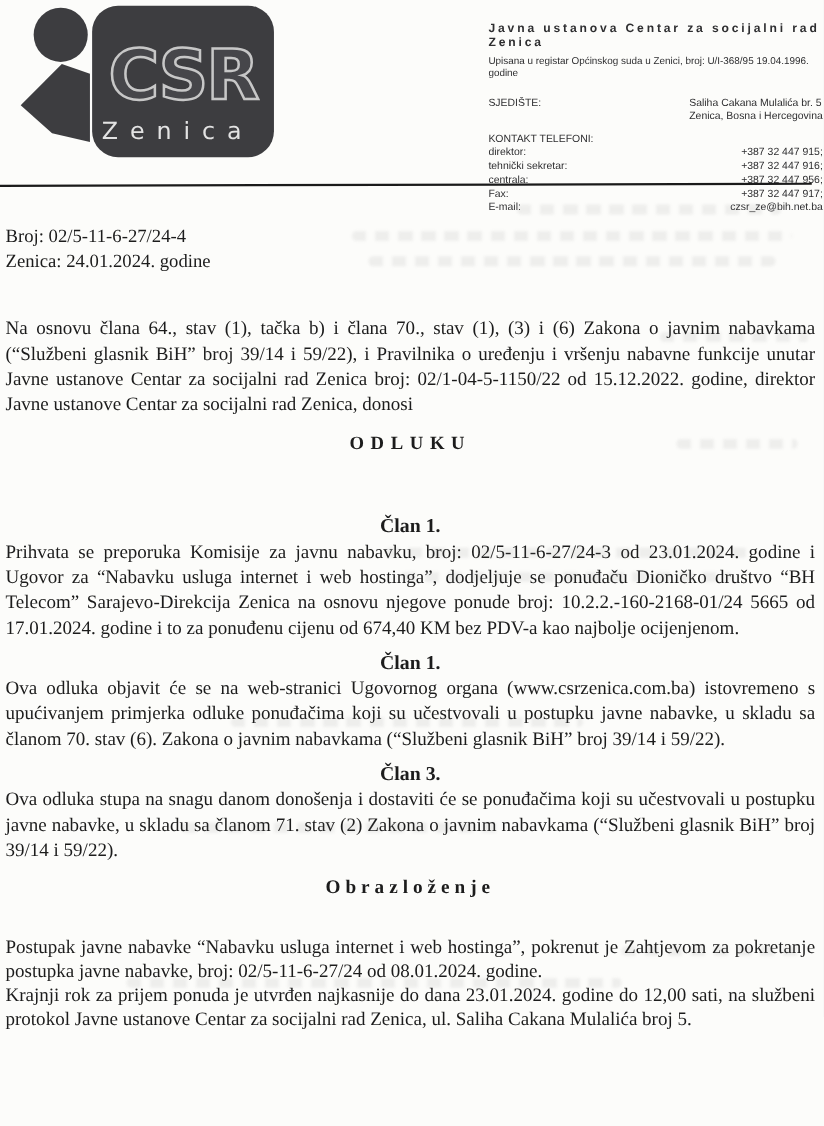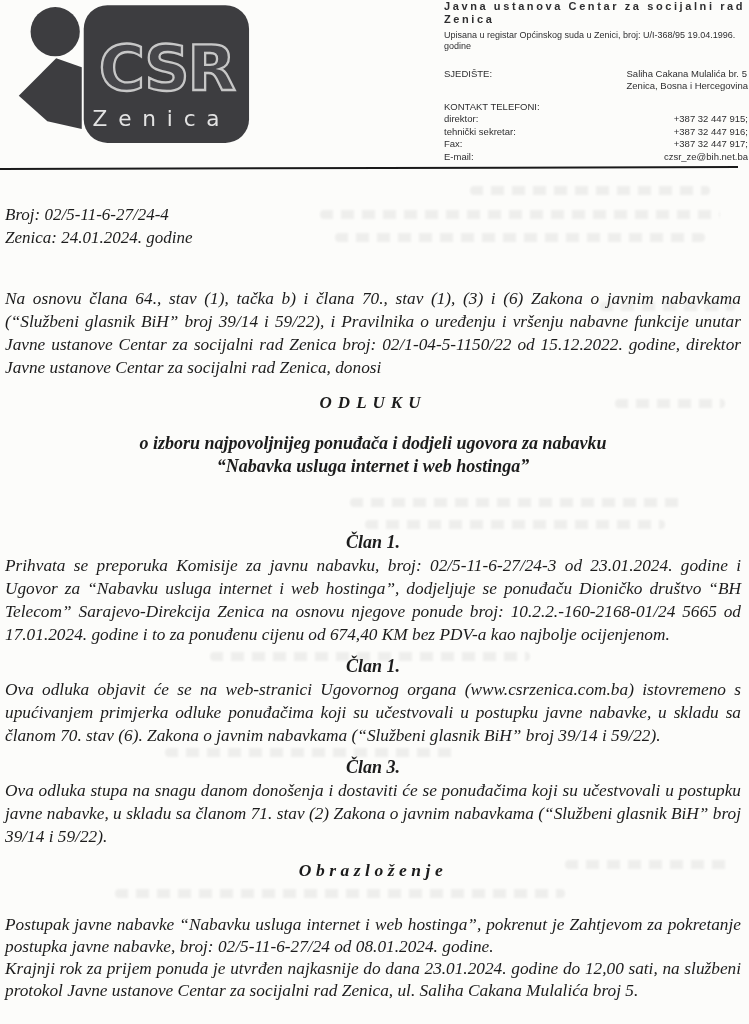--- a/index.html
+++ b/index.html
@@ -10,36 +10,36 @@
     background:#fcfcfa;
     overflow:hidden;
     font-family:"Liberation Serif", serif;
     color:#1c1c1c;
   }
 
   
   .letterhead{position:absolute;top:0;left:0;right:0;height:167px;}
   .logo{position:absolute;top:2px;left:6px;}
   .org{
-    position:absolute;top:0;left:444px;right:1px;
+    position:absolute;top:20px;left:444px;right:1px;
     font-family:"Liberation Sans", sans-serif;color:#2e2e30;
   }
   .org-title{font-size:11px;font-weight:bold;letter-spacing:2.6px;line-height:13px;}
   .org-registry{font-size:9px;margin-top:4px;line-height:11px;}
   .seat-row{display:flex;justify-content:space-between;font-size:9.5px;margin-top:16px;line-height:12px;}
   .seat-addr{text-align:left;}
   .contacts-label{font-size:9.5px;margin-top:9px;line-height:12px;}
   .contact-row{display:flex;justify-content:space-between;font-size:9.5px;line-height:12.6px;}
   .divider{
     position:absolute;top:167px;left:0;width:738px;height:2px;
     background:#1a1a1a;transform:rotate(-0.15deg);
   }
 
   
-  .doc{position:absolute;top:169px;left:5px;right:8px;font-style:italic;}
+  .doc{position:absolute;top:169px;left:5px;right:8px;}
   .ref-block{margin-top:34px;font-size:17px;line-height:23px;}
   .preamble{margin-top:38px;font-size:17.3px;line-height:23px;text-align:justify;}
   .decision-title{
     margin-top:12px;text-align:center;font-weight:bold;
     font-size:17px;letter-spacing:6px;line-height:23px;
   }
   .decision-subtitle{margin-top:18px;text-align:center;font-weight:bold;font-size:18px;line-height:23px;}
   .article-heading{text-align:center;font-weight:bold;font-size:18px;line-height:23px;}
   .article-heading.first{margin-top:53px;}
   .article-heading.next{margin-top:9px;}
@@ -90,20 +90,24 @@
 
       <div class="contact-row">
         <span>direktor:</span>
         <span>+387 32 447 915;</span>
       </div>
       <div class="contact-row">
         <span>tehnički sekretar:</span>
         <span>+387 32 447 916;</span>
       </div>
       <div class="contact-row">
+        <span>centrala:</span>
+        <span>+387 32 447 956;</span>
+      </div>
+      <div class="contact-row">
         <span>Fax:</span>
         <span>+387 32 447 917;</span>
       </div>
       <div class="contact-row">
         <span>E-mail:</span>
         <span>czsr_ze@bih.net.ba</span>
       </div>
     </div>
   </div>
 
@@ -113,24 +117,20 @@
 
     <div class="ref-block">
       <div>Broj: 02/5-11-6-27/24-4</div>
       <div>Zenica: 24.01.2024. godine</div>
     </div>
 
     <div class="preamble">Na osnovu člana 64., stav (1), tačka b) i člana 70., stav (1), (3) i (6) Zakona o javnim nabavkama (“Službeni glasnik BiH” broj 39/14 i 59/22), i Pravilnika o uređenju i vršenju nabavne funkcije unutar Javne ustanove Centar za socijalni rad Zenica broj: 02/1-04-5-1150/22 od 15.12.2022. godine, direktor Javne ustanove Centar za socijalni rad Zenica, donosi</div>
 
     <div class="decision-title">ODLUKU</div>
 
-    <div class="decision-subtitle">
-      <div>o izboru najpovoljnijeg ponuđača i dodjeli ugovora za nabavku</div>
-      <div>“Nabavka usluga internet i web hostinga”</div>
-    </div>
 
     <div class="article-heading first">Član 1.</div>
     <div class="article-body">Prihvata se preporuka Komisije za javnu nabavku, broj: 02/5-11-6-27/24-3 od 23.01.2024. godine i Ugovor za “Nabavku usluga internet i web hostinga”, dodjeljuje se ponuđaču Dioničko društvo “BH Telecom” Sarajevo-Direkcija Zenica na osnovu njegove ponude broj: 10.2.2.-160-2168-01/24 5665 od 17.01.2024. godine i to za ponuđenu cijenu od 674,40 KM bez PDV-a kao najbolje ocijenjenom.</div>
 
     <div class="article-heading next">Član 1.</div>
     <div class="article-body">Ova odluka objavit će se na web-stranici Ugovornog organa (www.csrzenica.com.ba) istovremeno s upućivanjem primjerka odluke ponuđačima koji su učestvovali u postupku javne nabavke, u skladu sa članom 70. stav (6). Zakona o javnim nabavkama (“Službeni glasnik BiH” broj 39/14 i 59/22).</div>
 
     <div class="article-heading next">Član 3.</div>
     <div class="article-body">Ova odluka stupa na snagu danom donošenja i dostaviti će se ponuđačima koji su učestvovali u postupku javne nabavke, u skladu sa članom 71. stav (2) Zakona o javnim nabavkama (“Službeni glasnik BiH” broj 39/14 i 59/22).</div>
 

